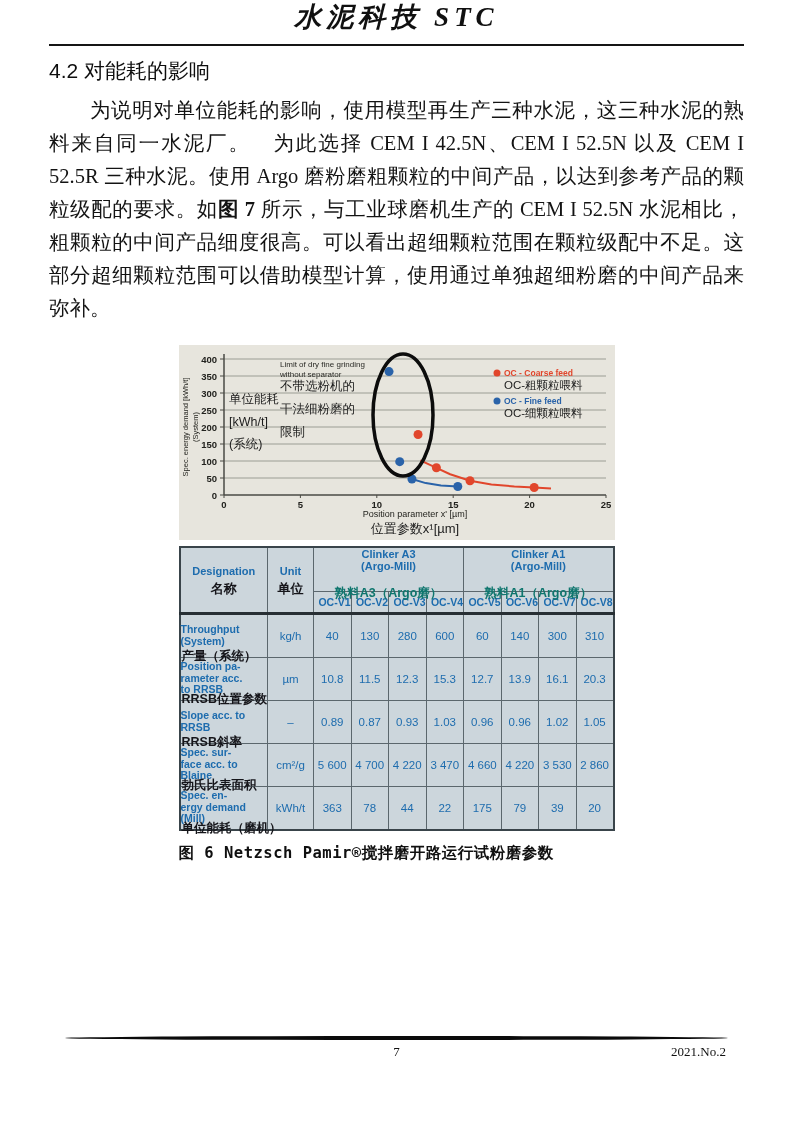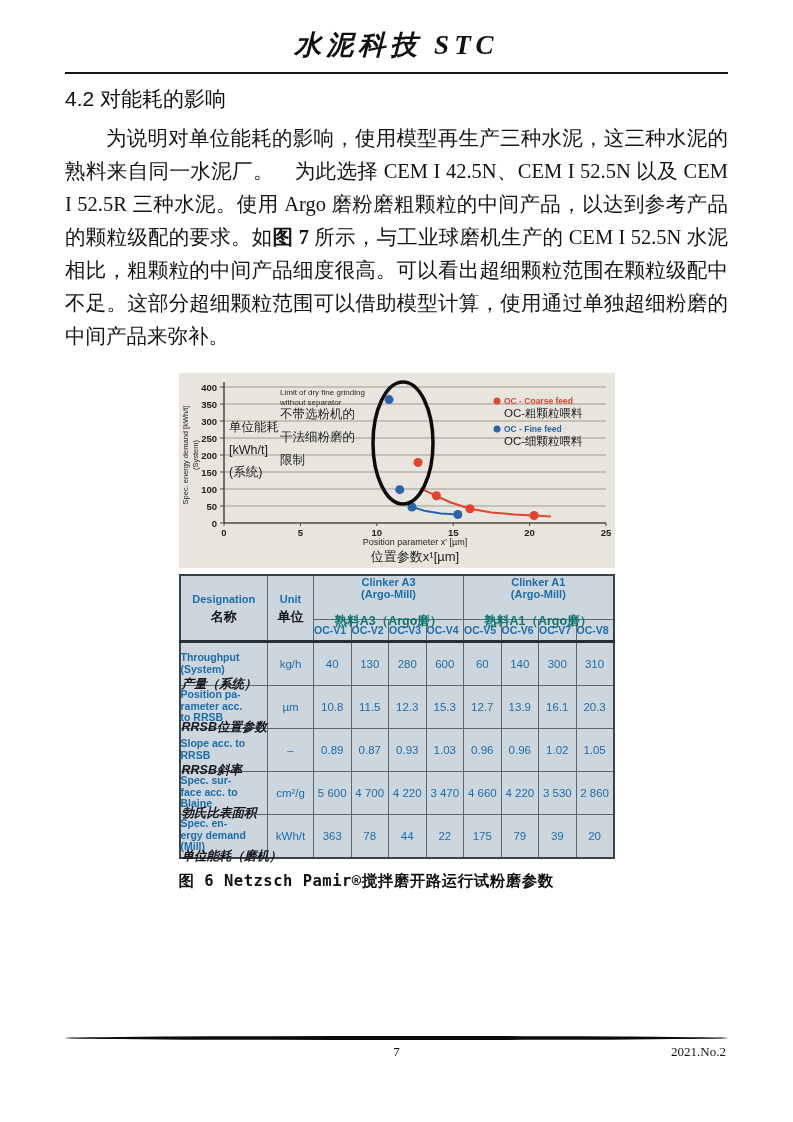--- a/index.html
+++ b/index.html
@@ -1,18 +1,18 @@
 <!DOCTYPE html>
 <html><head>
 <meta charset="utf-8">
 <style>
   html,body{margin:0;padding:0;background:#ffffff;}
   .page{position:relative;width:793px;height:1122px;background:#ffffff;overflow:hidden;
         font-family:"Liberation Serif","DejaVu Serif",serif;color:#121212;}
-  .content{margin:0 65px;padding-top:28px;}
+  .content{margin:0 49px;}
   .doc-title{text-align:center;font-size:27px;line-height:34px;font-weight:bold;font-style:italic;
              letter-spacing:5px;color:#101010;}
   .header-rule{height:2px;background:#151515;margin-top:10px;}
   .body-text{margin:8px 0 0 0;font-size:20.5px;line-height:33px;text-align:justify;
              text-justify:inter-character;color:#131313;}
   .body-text b{font-weight:bold;}
   .indent{text-indent:2em;}
   .section-heading{margin:10px 0 6px 0;font-family:"Liberation Sans","DejaVu Sans",sans-serif;
                    font-size:21px;line-height:30px;font-weight:normal;color:#0e0e0e;}
   
@@ -23,26 +23,26 @@
   .fig-table th,.fig-table td{border:1px solid #5b676d;padding:0;}
   .fig-table thead{border-bottom:3px solid #272f34;}
   .fig-table thead tr:first-child{height:44px;}
   .fig-table thead tr:last-child{height:22px;}
   .des{vertical-align:middle;text-align:center;font-size:11px;font-weight:bold;color:#1d6cae;line-height:13px;}
   .des .zh{color:#15151a;font-size:13px;margin-top:4px;font-weight:bold;}
   .grp{position:relative;vertical-align:top;padding-top:4px;
        font-size:11px;font-weight:bold;color:#1d6cae;line-height:12px;}
   .zh-g{position:absolute;left:50%;transform:translateX(-50%);bottom:-8px;font-size:12.5px;
         font-weight:bold;color:#0f766e;white-space:nowrap;z-index:5;}
-  .colh{text-align:left;font-size:10.5px;font-weight:bold;color:#1d6cae;}
+  .colh{text-align:right;font-size:10.5px;font-weight:bold;color:#1d6cae;}
   .fig-table tbody td{height:42px;}
   .lbl{position:relative;vertical-align:middle;text-align:center;}
   .en-line{color:#1d6cae;font-weight:bold;font-size:10.5px;line-height:11.5px;text-align:left;}
   .zh-strike{position:absolute;left:1px;bottom:-8px;font-size:12.5px;font-weight:bold;
-             color:#15151a;white-space:nowrap;z-index:5;font-style:italic;}
+             color:#15151a;white-space:nowrap;z-index:5;}
   .unit,.val{text-align:center;vertical-align:middle;color:#1d6cae;font-weight:normal;font-size:11.5px;}
   .fig-caption{margin-top:12px;text-align:left;font-family:"DejaVu Sans Mono","Liberation Mono",monospace;
                font-size:15.5px;font-weight:600;color:#101010;letter-spacing:0.5px;}
   
   .footer-rule{position:absolute;left:65px;right:65px;top:1036px;height:4px;background:#0b0b0b;
                border-radius:50%;}
   .page-number{position:absolute;top:1044px;left:0;width:100%;text-align:center;font-size:13px;color:#111;}
   .issue-label{position:absolute;top:1044px;right:67px;font-size:13px;color:#111;}
 </style>
 </head>

